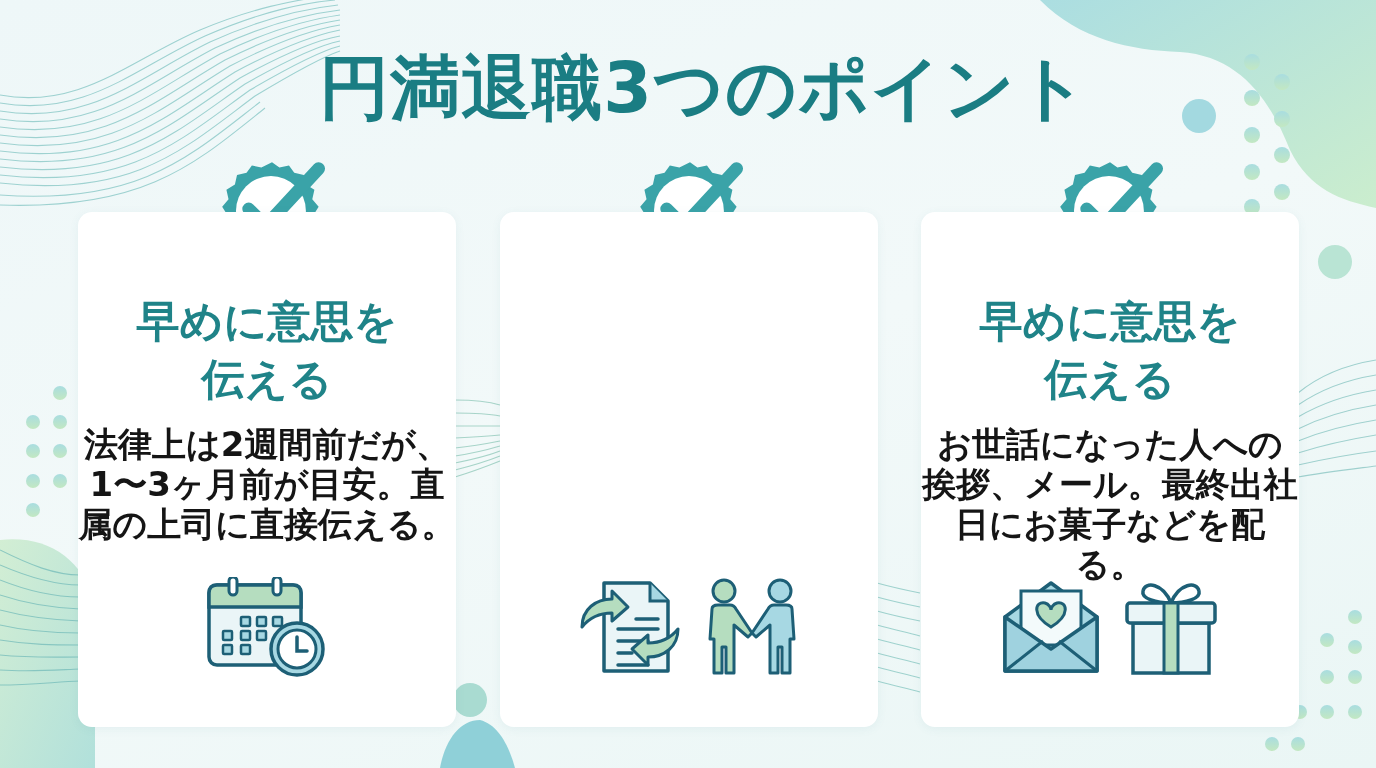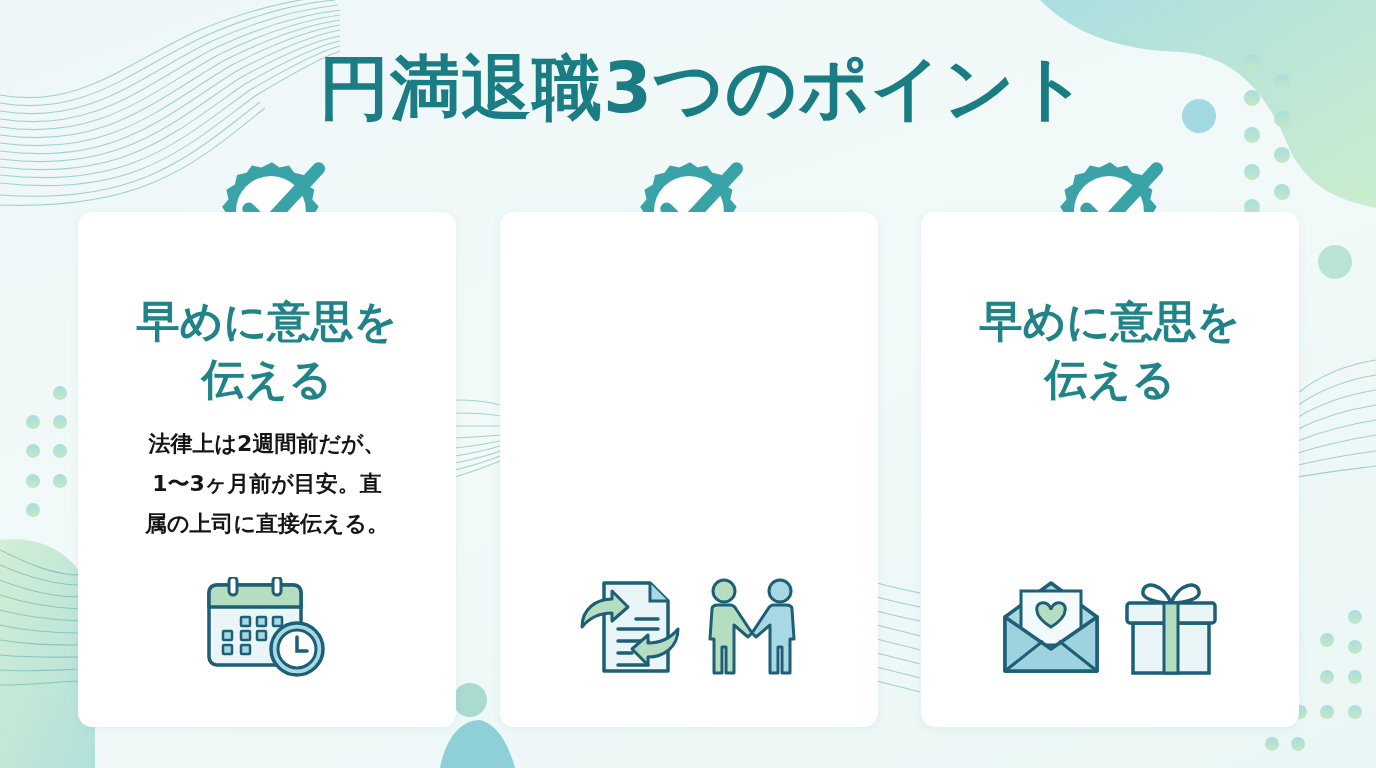--- a/index.html
+++ b/index.html
@@ -24,21 +24,21 @@
     padding-left: 29px;
   }
   .badge { position: absolute; top: 158px; width: 106px; height: 106px; }
   .card-title {
     position: absolute; top: 80px; left: 0; right: 0;
     text-align: center; font-size: 43px; font-weight: bold;
     line-height: 58px; color: #1f8388; white-space: pre-line;
   }
   .card-body {
     position: absolute; top: 212px; left: 0; right: 0;
-    text-align: center; font-size: 22px; font-weight: bold;
+    text-align: center; font-size: 34px; font-weight: bold;
     line-height: 40px; color: #151515; white-space: pre-line;
   }
   .card-icon { position: absolute; top: 365px; left: 0; right: 0; display: flex; justify-content: center; gap: 18px; }
 </style>
 </head>
 <body>
 
 <svg class="bg-layer" width="1376" height="768" viewBox="0 0 1376 768">
   <defs>
     <linearGradient id="blobTR" x1="0" y1="0" x2="1" y2="1">
@@ -230,20 +230,23 @@
 </div>
 
 <svg class="badge" style="left:1057px" viewBox="0 0 100 100">
   <path fill="#3aa3a8" d="M50 4 L57 9 L66 7 L71 14 L80 16 L82 25 L90 30 L88 39 L94 46 L89 54 L92 63 L85 68 L84 77 L75 80 L71 88 L62 87 L55 94 L48 90 L40 94 L34 87 L25 88 L21 80 L13 77 L12 68 L5 63 L8 54 L3 46 L9 39 L7 30 L15 25 L17 16 L26 14 L31 7 L40 9 Z"></path>
   <circle cx="49" cy="50" r="33" fill="#ffffff"></circle>
   <path d="M28 48 L44 64 L94 10" fill="none" stroke="#3aa3a8" stroke-width="12" stroke-linecap="round" stroke-linejoin="round"></path>
 </svg>
 <div class="card" style="left:921px">
   <div class="card-title">早めに意思を
 伝える</div>
+  <div class="card-body">お世話になった人への
+挨拶、メール。最終出社
+日にお菓子などを配る。</div>
   <div class="card-icon" style="gap:22px">
     <svg width="100" height="100" viewBox="0 0 100 100">
       <path d="M4 40 L50 6 L96 40 L96 94 L4 94 Z" fill="#a7d8e3" stroke="#1d5f76" stroke-width="3.5" stroke-linejoin="round"></path>
       <rect x="20" y="14" width="60" height="54" fill="#f3fafb" stroke="#1d5f76" stroke-width="3"></rect>
       <path d="M50 50 C30 38 34 24 44 26 C48 27 50 31 50 33 C50 31 52 27 56 26 C66 24 70 38 50 50 Z" fill="#b5ddbf" stroke="#1d5f76" stroke-width="3"></path>
       <path d="M4 40 L50 72 L96 40 L96 94 L4 94 Z" fill="#9fd2df" stroke="#1d5f76" stroke-width="3.5" stroke-linejoin="round"></path>
       <path d="M4 94 L42 64 M96 94 L58 64" stroke="#1d5f76" stroke-width="3"></path>
     </svg>
     <svg width="96" height="100" viewBox="0 0 96 100">
       <path d="M48 26 C40 6 22 4 20 14 C18 22 34 26 48 26 C62 26 78 22 76 14 C74 4 56 6 48 26 Z" fill="#ffffff" stroke="#1d5f76" stroke-width="3.5"></path>

